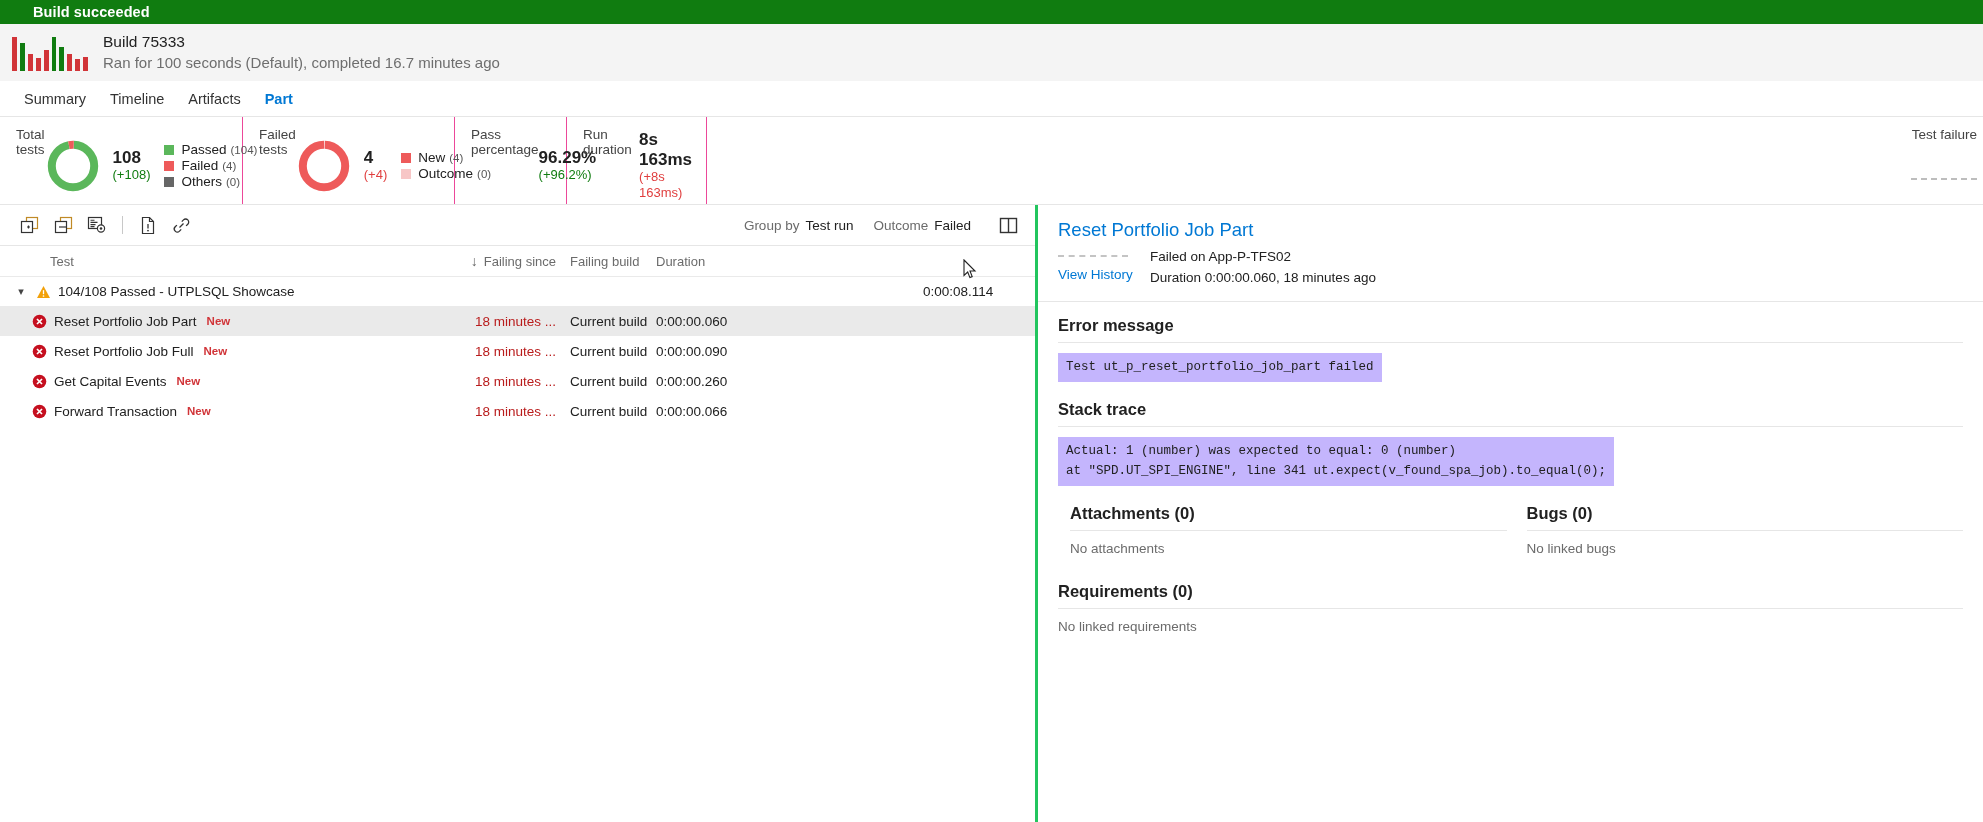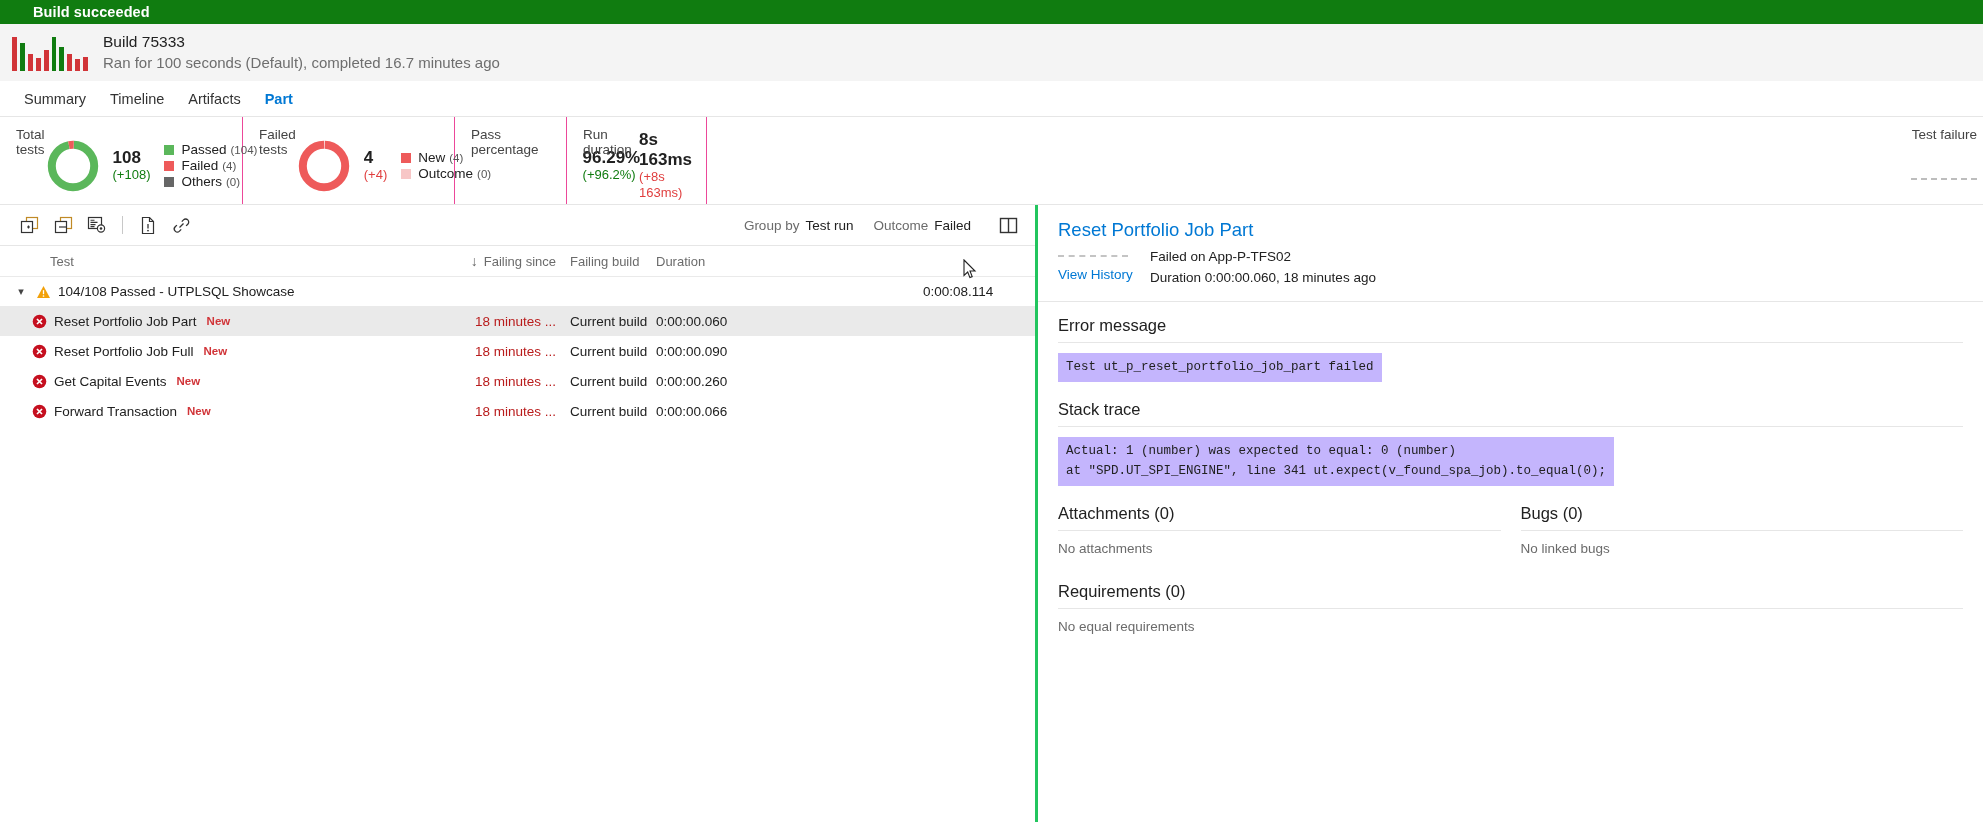--- a/index.html
+++ b/index.html
@@ -91,21 +91,21 @@
   .delta { font-size: 13px; line-height: 1.2; }
   .delta.green { color: #107c10; }
   .delta.red   { color: #e03e3e; }
   .legend { display: flex; flex-direction: column; gap: 1px; padding-right: 20px; }
   .legend-row { display: flex; align-items: center; font-size: 13.5px; color: #212121; }
   .swatch { width: 10px; height: 10px; margin-right: 7px; display: inline-block; }
   .legend-count { color: #555; font-size: 11.5px; margin-left: 4px; }
 
   .stat.total { width: 243px; }
   .stat.failed { width: 212px; }
-  .stat.pass { width: 112px; gap: 44px; }
+  .stat.pass { width: 112px; }
   .stat.dur  { width: 140px; }
 
   .testfailure-col {
     position: absolute;
     right: 0; top: 0;
     width: 240px;
     padding: 10px 0 0 0;
     text-align: right;
   }
   .testfailure-col .stat-label { padding-right: 6px; }
@@ -222,36 +222,36 @@
   .view-history { color: #0078d4; font-size: 13.5px; cursor: pointer; }
   .detail-lines { font-size: 13.5px; color: #212121; line-height: 1.55; }
 
   .detail-body { padding: 14px 20px 0 20px; }
   .section-title {
     font-size: 16.5px;
     color: #212121;
     padding-bottom: 7px;
     border-bottom: 1px solid #e6e6e6;
     margin-bottom: 10px;
-    font-weight: normal;
+    font-weight: bold;
   }
   .code-block {
     background: #c4b5fd;
     font-family: "Liberation Mono", monospace;
     font-size: 12.5px;
     color: #212121;
     padding: 5px 8px;
     display: inline-block;
     line-height: 1.55;
     white-space: pre;
     margin-bottom: 18px;
   }
   .two-col { display: flex; gap: 0px; }
   .two-col > div { flex: 1; }
-  .two-col > div:first-child { margin-right: 20px; }
+  .two-col > div:first-child { margin-right: 20px; margin-left: 12px; }
   .empty-note { font-size: 13.5px; color: #6b6b6b; margin-bottom: 20px; }
   .mt { margin-top: 6px; }
 
   
   .cursor {
     position: absolute;
     left: 963px; top: 259px;
     width: 14px; height: 20px;
     pointer-events: none;
   }
@@ -556,21 +556,21 @@
             <div class="section-title">Attachments (0)</div>
             <div class="empty-note">No attachments</div>
           </div>
           <div>
             <div class="section-title">Bugs (0)</div>
             <div class="empty-note">No linked bugs</div>
           </div>
         </div>
 
         <div class="section-title mt">Requirements (0)</div>
-        <div class="empty-note">No equal requirements</div>
+        <div class="empty-note">No linked requirements</div>
       </div>
     </div>
   </div>
 
   <div class="cursor">
     <svg width="14" height="21" viewBox="0 0 14 21">
       <path d="M1 1l11 11H7l2.2 5.6-2.3 1L4.7 13 1 16.4z" fill="#fff" stroke="#222" stroke-width="1.1"></path>
     </svg>
   </div>
 </div>

